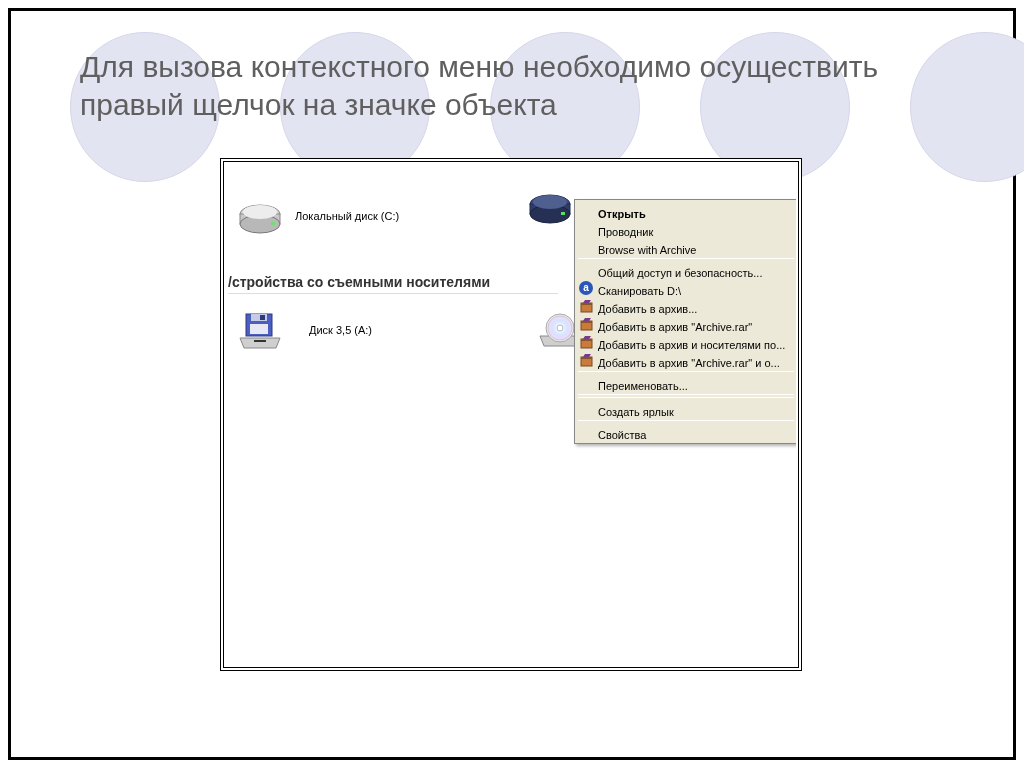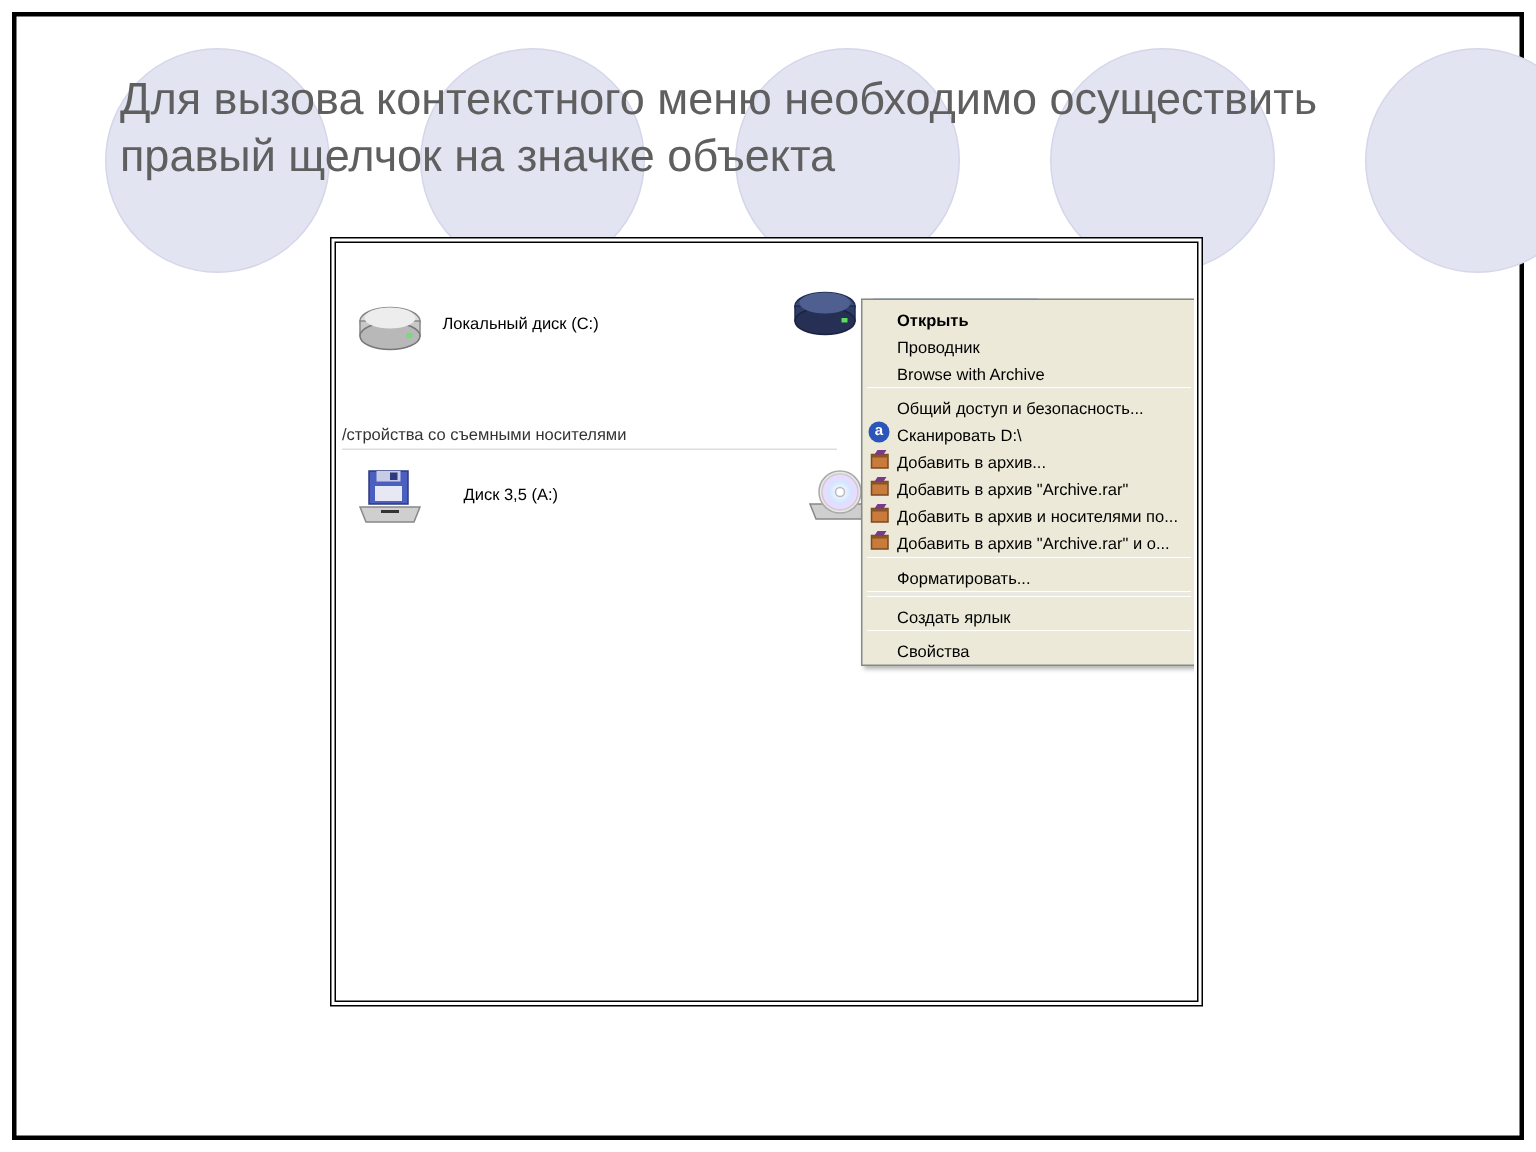--- a/index.html
+++ b/index.html
@@ -64,28 +64,27 @@
     padding: 1px 3px;
     white-space: nowrap;
   }
   .file-item.selected .label {
     background: #316ac5;
     color: #fff;
   }
   .section-header {
     position: absolute;
     left: 2px;
-    font-size: 11px;
-    font-weight: normal;
+    font-size: 14px;
+    font-weight: bold;
     color: #333;
     background: linear-gradient(to right, #fff, #fff);
     padding: 2px 0 3px 0;
     border-bottom: 1px solid #ddd;
     width: 330px;
-    margin-top: 10px;
   }
   
   .ctxmenu {
     position: absolute;
     left: 348px; top: 35px;
     width: 224px;
     background: #ece9d8;
     border: 1px solid #888;
     box-shadow: 2px 2px 3px rgba(0,0,0,0.3);
     font-size: 11px;
@@ -253,21 +252,21 @@
       <div class="ctxitem">
         <span class="ctx-ico"><svg class="rar-ico" viewBox="0 0 15 15">
               <rect x="2" y="4" width="11" height="9" fill="#c97b3c" stroke="#7a4a20"></rect>
               <rect x="2" y="4" width="11" height="2" fill="#8a5525"></rect>
               <path d="M4 4 L6 1 L12 1 L10 4 Z" fill="#7a3a8a"></path>
             </svg></span>
         <span>Добавить в архив "Archive.rar" и о...</span>
       </div>
       <div class="ctxsep"></div>
       <div class="ctxitem">
-          <span>Форматировать...</span>
+          <span>Переименовать...</span>
         </div>
       <div class="ctxsep"></div>
       <div class="ctxsep"></div>
       <div class="ctxitem">
           <span>Создать ярлык</span>
         </div>
       <div class="ctxsep"></div>
       <div class="ctxitem">
           <span>Свойства</span>
         </div>

